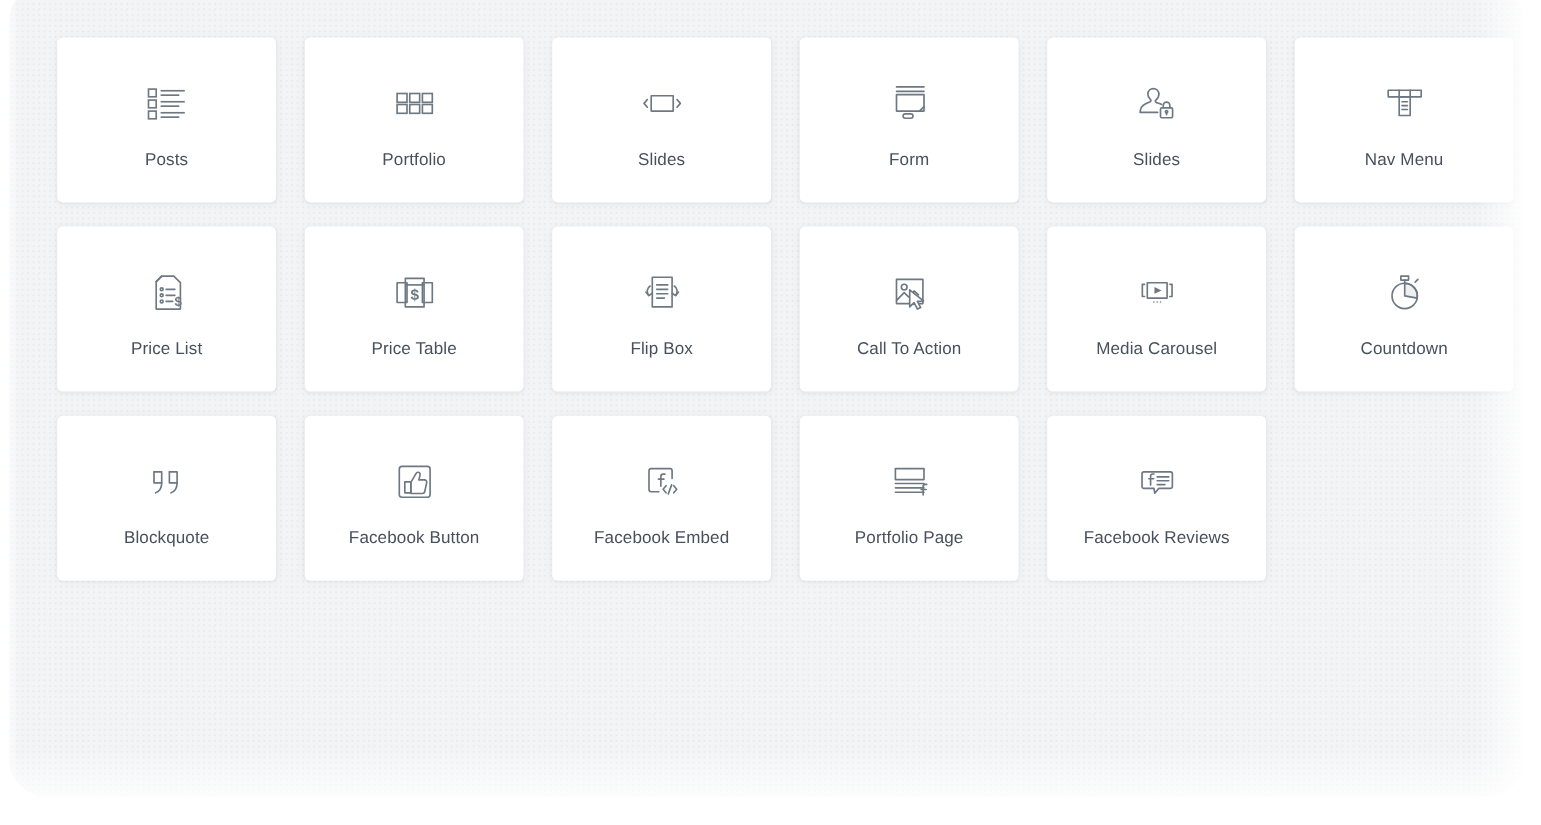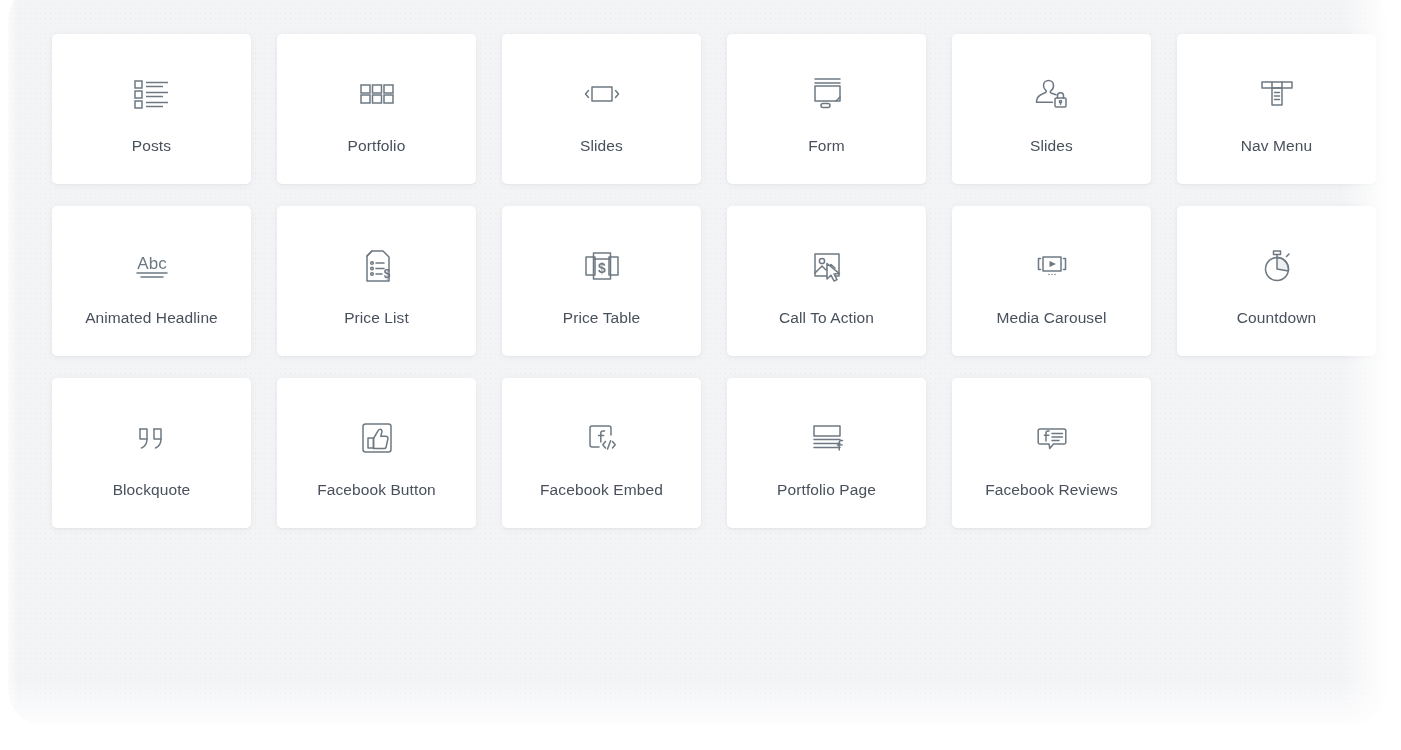--- a/index.html
+++ b/index.html
@@ -196,30 +196,20 @@
           <line x1="26" y1="9" x2="26" y2="15"></line>
           <rect x="16" y="15" width="10" height="17"></rect>
           <line x1="18.5" y1="19.5" x2="23.5" y2="19.5"></line>
           <line x1="18.5" y1="23" x2="23.5" y2="23"></line>
           <line x1="18.5" y1="26.5" x2="23.5" y2="26.5"></line>
         </svg>
       </div>
       <div class="card-label">Nav Menu</div>
     </div>
 
-    <div class="card">
-      <div class="card-icon">
-        <svg width="48" height="42" viewBox="0 0 48 42" fill="none" stroke="currentColor" stroke-width="1.5" stroke-linecap="round">
-          <text x="24" y="24" text-anchor="middle" font-family="Liberation Sans, sans-serif" font-size="17" fill="currentColor" stroke="none">Abc</text>
-          <line x1="9" y1="28" x2="39" y2="28"></line>
-          <line x1="13" y1="32" x2="35" y2="32"></line>
-        </svg>
-      </div>
-      <div class="card-label">Animated Headline</div>
-    </div>
 
     <div class="card">
       <div class="card-icon">
         <svg width="42" height="42" viewBox="0 0 42 42" fill="none" stroke="currentColor" stroke-width="1.5" stroke-linecap="round" stroke-linejoin="round">
           <path d="M16 6h11l6 6v24H11V11z"></path>
           <path d="M16 6l-5 5"></path>
           <circle cx="16" cy="18" r="1.3"></circle>
             <line x1="20" y1="18" x2="28" y2="18"></line>
           <circle cx="16" cy="23.5" r="1.3"></circle>
             <line x1="20" y1="23.5" x2="28" y2="23.5"></line>
@@ -237,20 +227,36 @@
           <rect x="5" y="12" width="9" height="18"></rect>
           <rect x="28" y="12" width="9" height="18"></rect>
           <rect x="12.5" y="8" width="17" height="26"></rect>
           <line x1="12.5" y1="14" x2="29.5" y2="14"></line>
           <text x="21" y="28" text-anchor="middle" font-family="Liberation Sans, sans-serif" font-size="14" font-weight="bold" fill="currentColor" stroke="none">$</text>
         </svg>
       </div>
       <div class="card-label">Price Table</div>
     </div>
 
+    <div class="card">
+      <div class="card-icon">
+        <svg width="42" height="42" viewBox="0 0 42 42" fill="none" stroke="currentColor" stroke-width="1.5" stroke-linecap="round" stroke-linejoin="round">
+          <rect x="12" y="7" width="18" height="27"></rect>
+          <line x1="16" y1="14" x2="26" y2="14"></line>
+          <line x1="16" y1="18" x2="26" y2="18"></line>
+          <line x1="16" y1="22" x2="26" y2="22"></line>
+          <line x1="16" y1="26" x2="23" y2="26"></line>
+          <path d="M10 15c-3 2-3.4 6-1.2 8.4"></path>
+            <polyline points="6.2,20.5 8.8,23.8 12,21.6"></polyline>
+          <path d="M32 15c3 2 3.4 6 1.2 8.4"></path>
+            <polyline points="35.8,20.5 33.2,23.8 30,21.6"></polyline>
+        </svg>
+      </div>
+      <div class="card-label">Flip Box</div>
+    </div>
 
     <div class="card">
       <div class="card-icon">
         <svg width="42" height="42" viewBox="0 0 42 42" fill="none" stroke="currentColor" stroke-width="1.5" stroke-linecap="round" stroke-linejoin="round">
           <polyline points="33,9 33,31 9,31 9,9 33,9"></polyline>
           <circle cx="16" cy="16" r="2.6"></circle>
           <polyline points="9,28 16,21 20,25 25,19.5 29,23"></polyline>
           <path d="M21 18.5 L21 34 L25 30.2 L28 36 L31 34.6 L28 29 L33.5 28.6 Z" fill="#ffffff"></path>
         </svg>
       </div>

